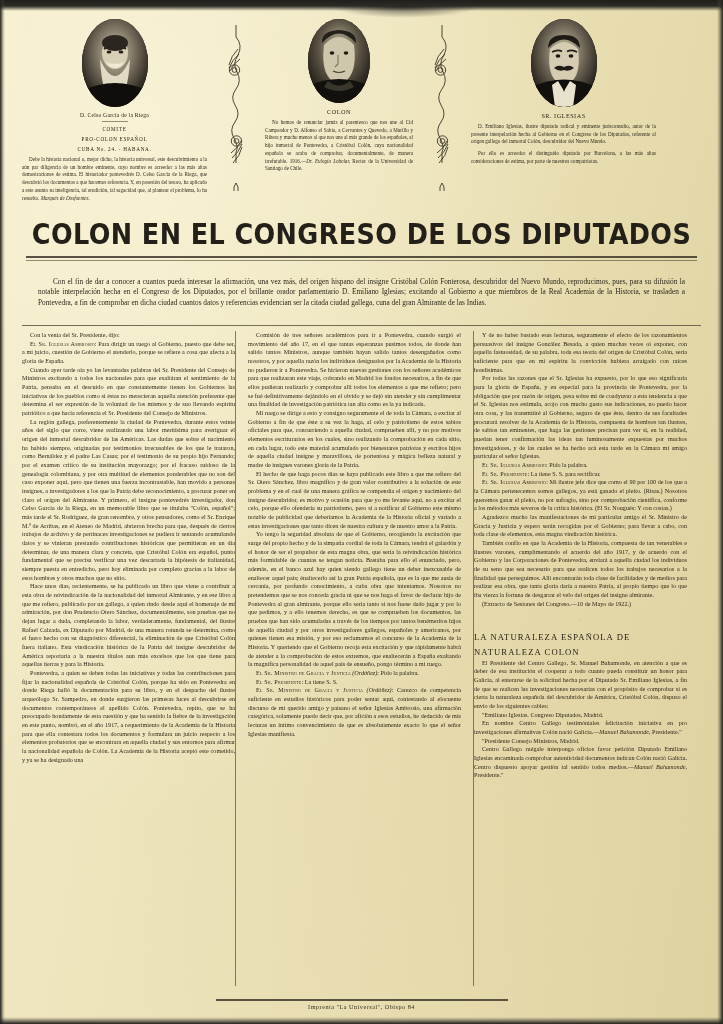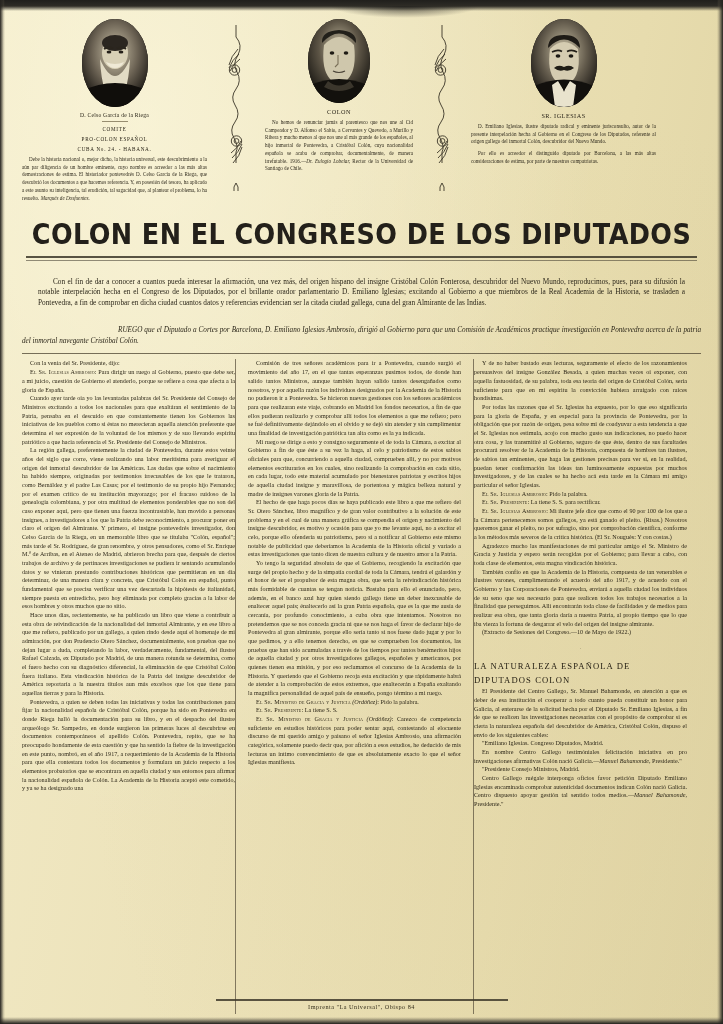--- a/index.html
+++ b/index.html
@@ -268,21 +268,20 @@
       </div>
     </div>
 
     <div class="headline">COLON EN EL CONGRESO DE LOS DIPUTADOS</div>
     <div class="hrule"></div>
     <div class="hrule thin"></div>
 
     <div class="lead">
       <p>Con el fin de dar a conocer a cuantos pueda interesar la afirmación, una vez más, del origen hispano del insigne Cristóbal Colón Fonterosa, descubridor del Nuevo Mundo, reproducimos, pues, para su difusión la notable interpelación hecha en el Congreso de los Diputados, por el brillante orador parlamentario D. Emiliano Iglesias; excitando al Gobierno a que miembros de la Real Academia de la Historia, se trasladen a Pontevedra, a fin de comprobar en dicha ciudad cuantos datos y referencias evidencian ser la citada ciudad gallega, cuna del gran Almirante de las Indias.</p>
     </div>
-    <div class="ruego">RUEGO que el Diputado a Cortes por Barcelona, D. Emiliano Iglesias Ambrosio, dirigió al Gobierno para que una Comisión de Académicos practique investigación en Pontevedra acerca de la patria del inmortal navegante Cristóbal Colón.</div>
     <div class="divrule"></div>
 
     <div class="cols">
 
       <div class="col">
         <p>Con la venia del Sr. Presidente, dijo:</p>
         <p><span class="sc">El Sr. Iglesias Ambrosio</span><span>: Para dirigir un ruego al Gobierno, puesto que debe ser, a mi juicio, cuestión de Gobierno el atenderlo, porque se refiere a cosa que afecta a la gloria de España.</span></p>
         <p>Cuando ayer tarde oía yo las levantadas palabras del Sr. Presidente del Consejo de Ministros excitando a todos los nacionales para que exaltáran el sentimiento de la Patria, pensaba en el descuido en que constantemente tienen los Gobiernos las iniciativas de los pueblos como si éstas no merecieran aquella atención preferente que determina el ser expresión de la voluntad de los mismos y de suo llevando espíritu patriótico a que hacía referencia el Sr. Presidente del Consejo de Ministros.</p>
         <p>La región gallega, preferentemente la ciudad de Pontevedra, durante estos veinte años del siglo que corre, viene realizando una labor meritísima para averiguar el origen del inmortal descubridor de las Américas. Las dudas que sobre el nacimiento ha habido siempre, originadas por testimonios irrecusables de los que le trataron, como Bernáldez y el padre Las Casas; por el testimonio de su propio hijo Fernando; por el examen crítico de su institución mayorazgo; por el fracaso ruidoso de la genealogía colombiana, y por otra multitud de elementos ponderables que no son del caso exponer aquí, pero que tienen una fuerza incontrastable, han movido a personas insignes, a investigadores a los que la Patria debe reconocimiento, a procurar poner en claro el origen del Almirante. Y primero, el insigne pontevedrés investigador, don Celso García de la Riega, en un memorable libro que se titulaba "Colón, español"; más tarde el Sr. Rodríguez, de gran renombre, y otros pensadores, como el Sr. Enrique M.ª de Arribas, en el Ateneo de Madrid, abrieron brecha para que, después de ciertos trabajos de archivo y de pertinaces investigaciones se pudiera ir sentando acumulando datos y se vinieran prestando contribuciones históricas que permitieran en un día determinar, de una manera clara y concreta, que Cristóbal Colón era español, punto fundamental que se precisa verificar una vez descartada la hipótesis de italianidad, siempre puesta en entredicho, pero hoy eliminada por completo gracias a la labor de esos hombres y otros muchos que no sitio.</p>
         <p>Hace unos días, recientemente, se ha publicado un libro que viene a contribuir a esta obra de reivindicación de la nacionalidad del inmortal Almirante, y en ese libro a que me refiero, publicado por un gallego, a quien rindo desde aquí el homenaje de mi admiración, por don Prudencio Otero Sánchez, documentalmente, son pruebas que no dejan lugar a duda, completando la labor, verdaderamente, fundamental, del ilustre Rafael Calzada, ex Diputado por Madrid, de una manera rotunda se determina, como el fuero hecho con su diagnóstico diferencial, la eliminación de que Cristóbal Colón fuera italiano. Esta vindicación histórica de la Patria del insigne descubridor de América reportaría a la nuestra títulos aun más excelsos que los que tiene para aquellas tierras y para la Historia.</p>
@@ -308,21 +307,21 @@
         <p>Por todas las razones que el Sr. Iglesias ha expuesto, por lo que eso significaría para la gloria de España, y en especial para la provincia de Pontevedra, por la obligación que por razón de origen, pesa sobre mí de coadyuvar a esta tendencia a que el Sr. Iglesias nos estimula, acojo con mucho gusto sus indicaciones, no puedo hacer otra cosa, y las transmitiré al Gobierno, seguro de que éste, dentro de sus facultades procurará resolver de la Academia de la Historia, compuesta de hombres tan ilustres, de sabios tan eminentes, que haga las gestiones precisas para ver si, en la realidad, puedan tener confirmación las ideas tan luminosamente expuestas por muchos investigadores, y de las cuales se ha hecho acá esta tarde en la Cámara mi amigo particular el señor Iglesias.</p>
         <p><span class="sc">El Sr. Iglesias Ambrosio</span><span>: Pido la palabra.</span></p>
         <p><span class="sc">El Sr. Presidente</span><span>: La tiene S. S. para rectificar.</span></p>
         <p><span class="sc">El Sr. Iglesias Ambrosio</span><span>: Mi ilustre jefe dice que como el 90 por 100 de los que a la Cámara pertenecemos somos gallegos, ya está ganado el pleito. (Risas.) Nosotros queremos ganar el pleito, no por sufragio, sino por comprobación científica, conforme a los métodos más severos de la crítica histórica. (El Sr. Nouguès: Y con costas.)</span></p>
         <p>Agradezco mucho las manifestaciones de mi particular amigo el Sr. Ministro de Gracia y Justicia y espero serán recogidas por el Gobierno; para llevar a cabo, con toda clase de elementos, esta magna vindicación histórica.</p>
         <p>También confío en que la Academia de la Historia, compuesta de tan venerables e ilustres varones, cumplimentando el acuerdo del año 1917, y de acuerdo con el Gobierno y las Corporaciones de Pontevedra, enviará a aquella ciudad los individuos de su seno que sea necesario para que realicen todos los trabajos necesarios a la finalidad que perseguimos. Allí encontrarán toda clase de facilidades y de medios para realizar esa obra, que tanta gloria daría a nuestra Patria, al propio tiempo que lo que iba vierza la fortuna de desgarrar el velo del origen del insigne almirante.</p>
         <p>(Extracto de Sesiones del Congreso.—10 de Mayo de 1922.)</p>
 
         <div class="subdot">.</div>
         <div class="subhead">LA NATURALEZA ESPAÑOLA DE</div>
-        <div class="subhead subhead2">DIPUTADOS COLON</div>
+        <div class="subhead subhead2">NATURALEZA COLON</div>
 
         <p>El Presidente del Centro Gallego, Sr. Manuel Bahamonde, en atención a que es deber de esa institución el cooperar a todo cuanto pueda constituir un honor para Galicia, al enterarse de la solicitud hecha por el Diputado Sr. Emiliano Iglesias, a fin de que se realicen las investigaciones necesarias con el propósito de comprobar si es cierta la naturaleza española del descubridor de América, Cristóbal Colón, dispuso el envío de los siguientes cables:</p>
         <p>"Emiliano Iglesias. Congreso Diputados, Madrid.</p>
         <p><span>En nombre Centro Gallego testimóniales felicitación iniciativa en pro investigaciones afirmativas Colón nació Galicia.—</span><span class="it">Manuel Bahamonde</span><span>, Presidente."</span></p>
         <p>"Presidente Consejo Ministros, Madrid.</p>
         <p><span>Centro Gallego ruégale interponga oficios favor petición Diputado Emiliano Iglesias encaminada comprobar autenticidad documentos indican Colón nació Galicia. Centro dispuesto apoyar gestión tal sentido todos medios.—</span><span class="it">Manuel Bahamonde</span><span>, Presidente."</span></p>
       </div>
     </div>
 
   </div>

